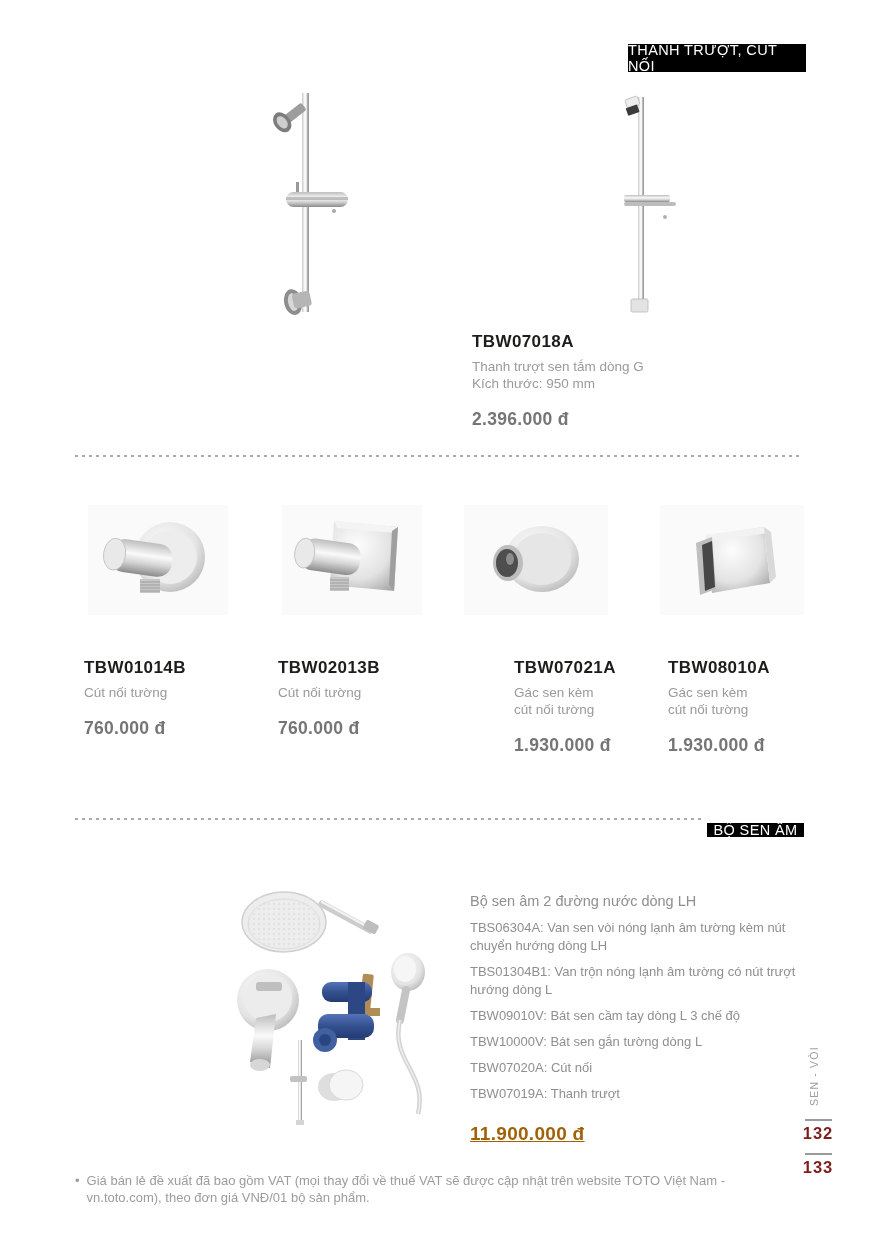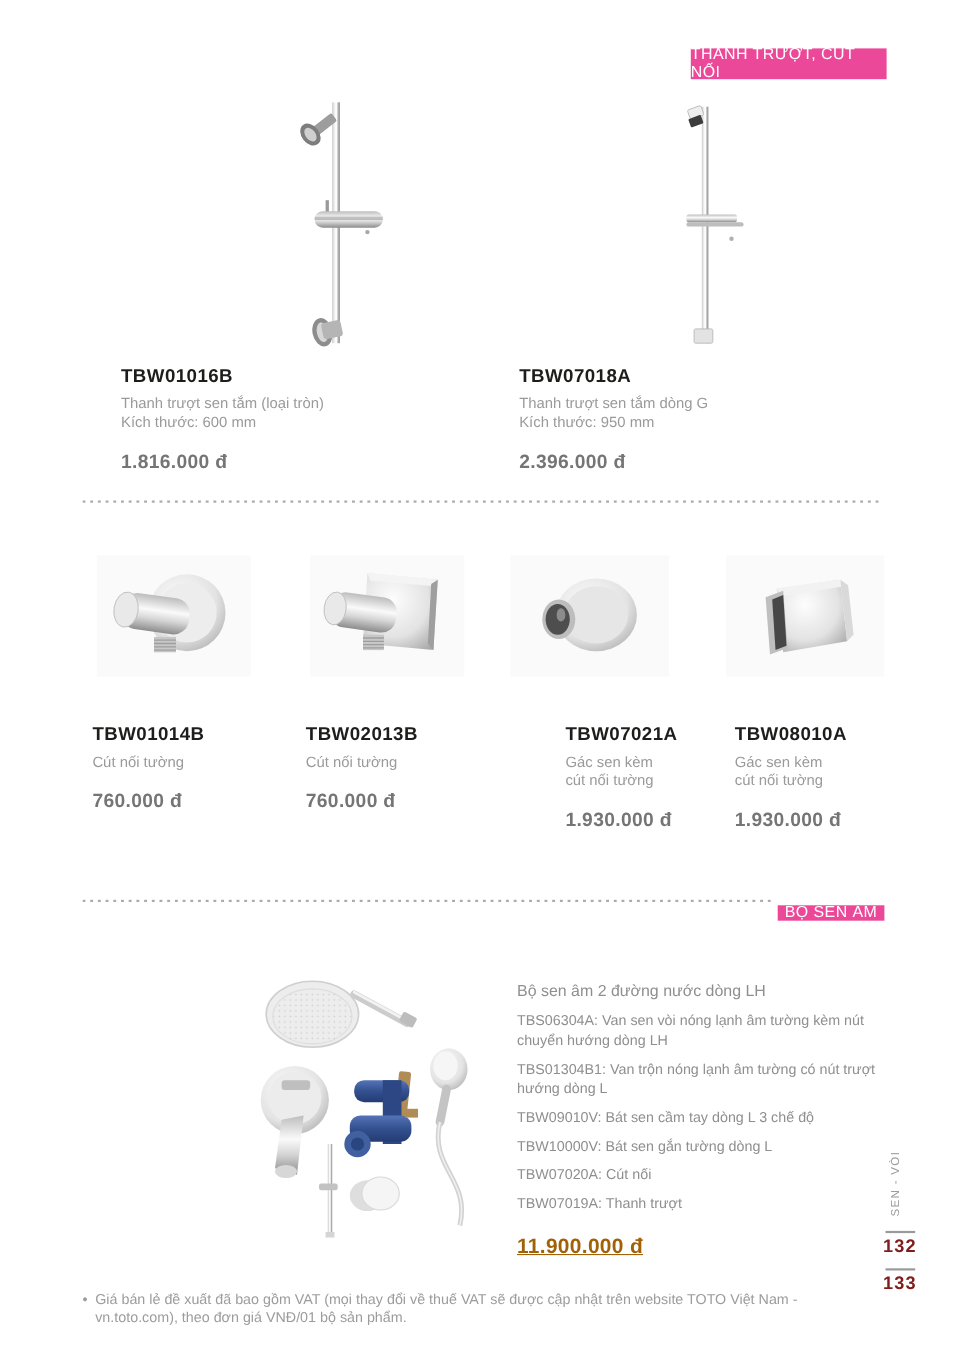--- a/index.html
+++ b/index.html
@@ -2,21 +2,21 @@
 <html><head>
 <meta charset="utf-8">
 <style>
   html,body{margin:0;padding:0;background:#e8e8e8;}
   .page{
     position:relative;width:874px;height:1240px;background:#ffffff;
     margin:0 auto;overflow:hidden;
     font-family:"Liberation Sans", sans-serif;
   }
   .badge{
-    position:absolute;background:#ec4899;color:#ffffff;
+    position:absolute;background:#000000;color:#ffffff;
     display:flex;align-items:center;justify-content:center;
     font-size:14.5px;letter-spacing:.4px;font-weight:400;
   }
   .badge1{left:628px;top:44px;width:178px;height:28px;}
   .badge2{left:707px;top:823px;width:97px;height:14px;}
   .dashline{
     position:absolute;height:2px;
     background-image:repeating-linear-gradient(90deg,#ababab 0 3px,transparent 3px 7px);
     background-size:7px 1.6px;background-repeat:repeat-x;background-position:0 0;
   }
@@ -119,26 +119,20 @@
         <rect x="62" y="12" width="13" height="9" rx="1.5" fill="#eeeeee" stroke="#bbbbbb" stroke-width=".8"></rect>
         <rect x="60" y="20" width="12" height="8" rx="1" fill="#3c3c3c"></rect>
       </g>
       <rect x="59" y="110" width="46" height="7" rx="2" fill="url(#gradH)"></rect>
       <rect x="59" y="117" width="52" height="4" rx="2" fill="#bdbdbd"></rect>
       <circle cx="100" cy="132" r="2" fill="#b0b0b0"></circle>
       <rect x="66" y="214" width="17" height="13" rx="1.5" fill="#e3e3e3" stroke="#b8b8b8" stroke-width=".8"></rect>
     </svg>
   </div>
 
-  <div class="info" style="left:110px;top:332px;">
-    <div class="code">TBW01016B</div>
-    <div class="desc">Thanh trượt sen tắm (loại tròn)</div>
-    <div class="desc">Kích thước: 600 mm</div>
-    <div class="price">1.816.000 đ</div>
-  </div>
 
   <div class="info" style="left:472px;top:332px;">
     <div class="code">TBW07018A</div>
     <div class="desc">Thanh trượt sen tắm dòng G</div>
     <div class="desc">Kích thước: 950 mm</div>
     <div class="price">2.396.000 đ</div>
   </div>
 
   <div class="dashline dash1"></div>
 

